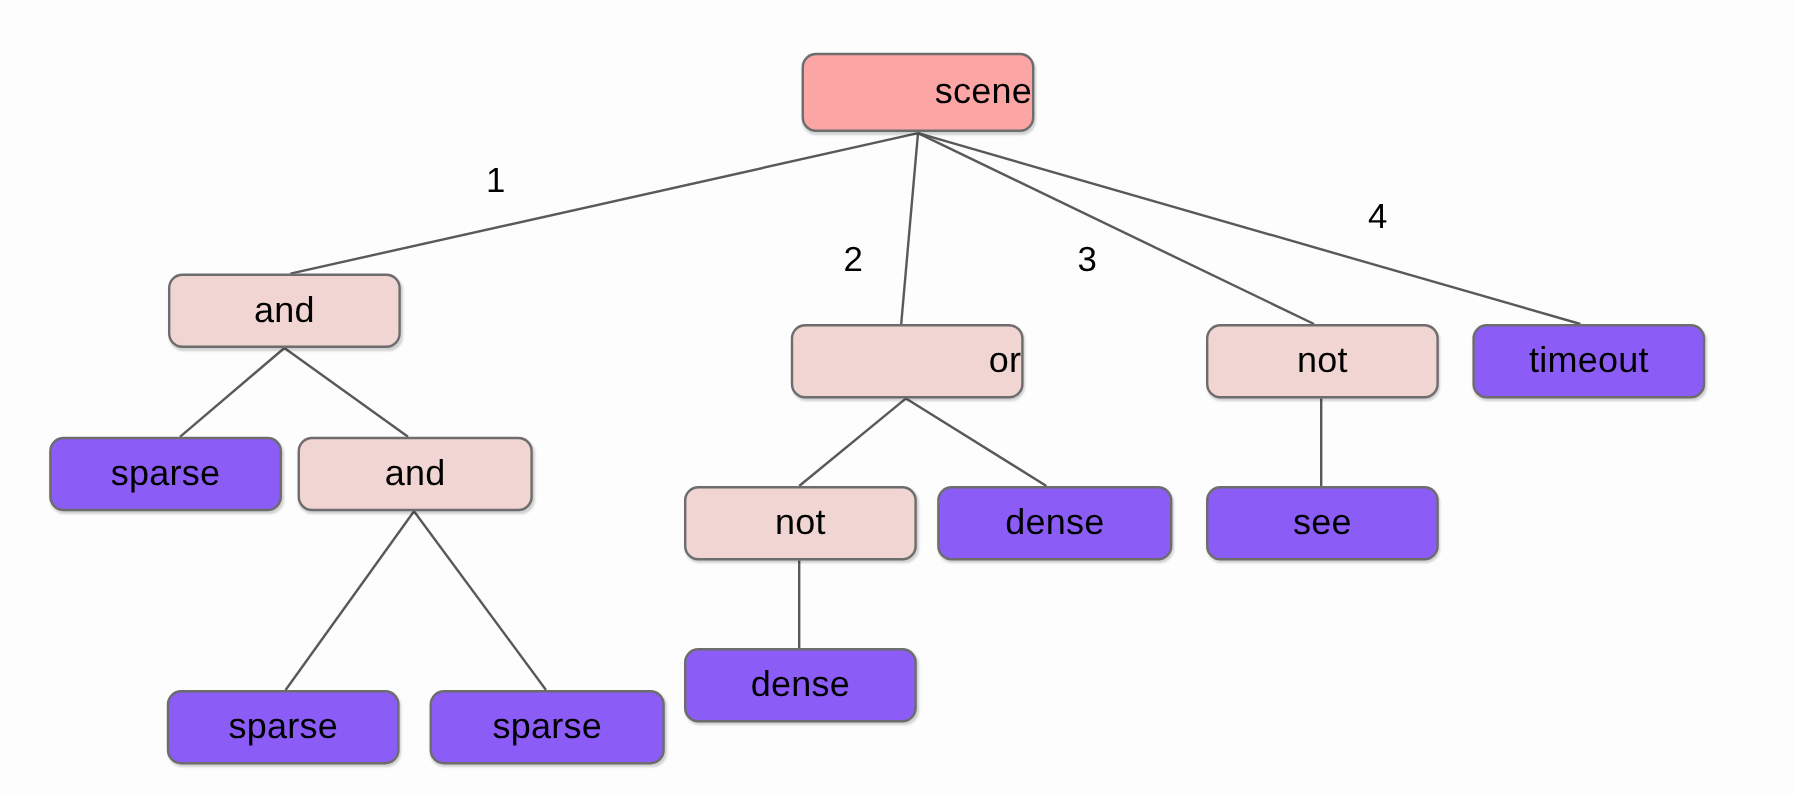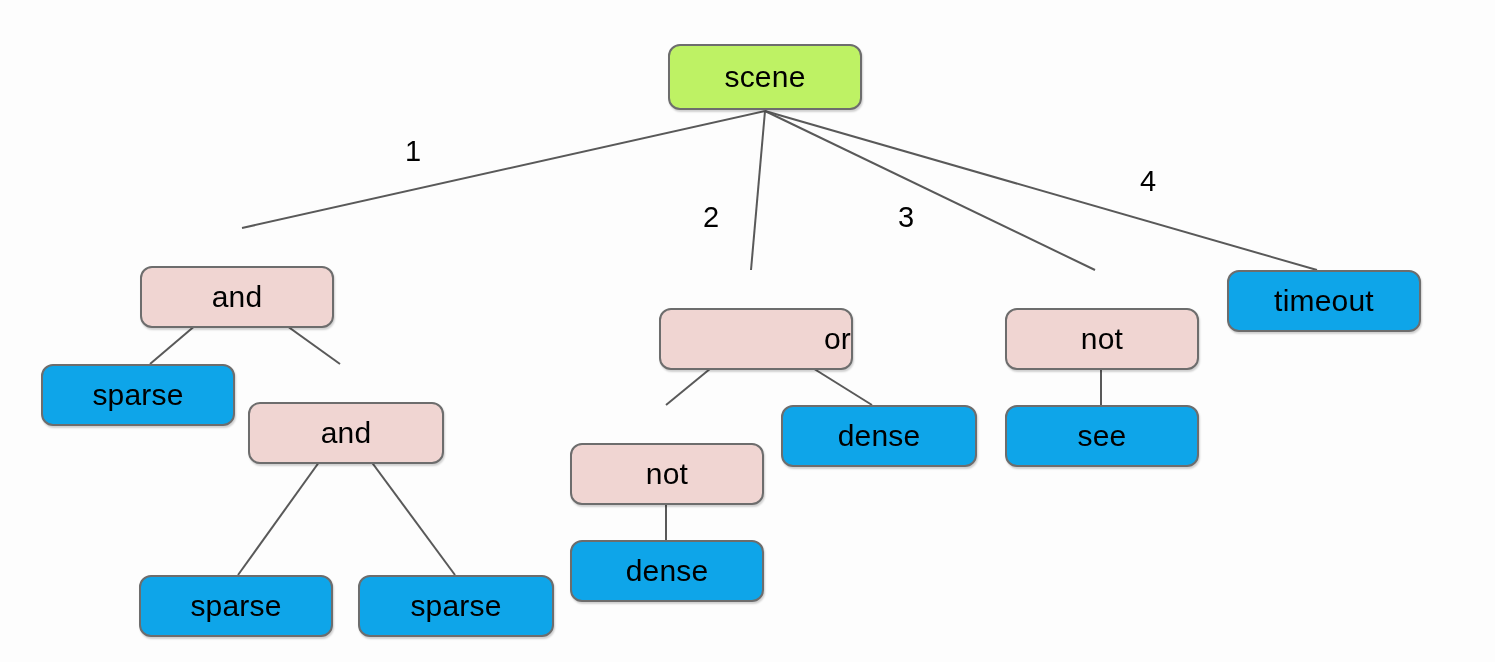--- a/index.html
+++ b/index.html
@@ -31,23 +31,23 @@
     justify-content: center;
     border: 2px solid #6d6d6d;
     border-radius: 12px;
     color: #000000;
     font-size: 30px;
     line-height: 1;
     letter-spacing: 0.2px;
     white-space: nowrap;
     box-shadow: 1px 2px 2px rgba(0,0,0,0.18);
   }
-  .node.root   { background: #bef264; }
-  .node.op     { background: #f0d5d2; margin-top: 38px; }
-  .node.leaf   { background: #0ea5e9; }
+  .node.root   { background: #fca5a5; justify-content: flex-end; }
+  .node.op     { background: #f0d5d2; }
+  .node.leaf   { background: #8b5cf6; }
   .edge-label {
     position: absolute;
     color: #000000;
     font-size: 29px;
     line-height: 1;
     white-space: nowrap;
   }
 </style>
 </head>
 <body>

